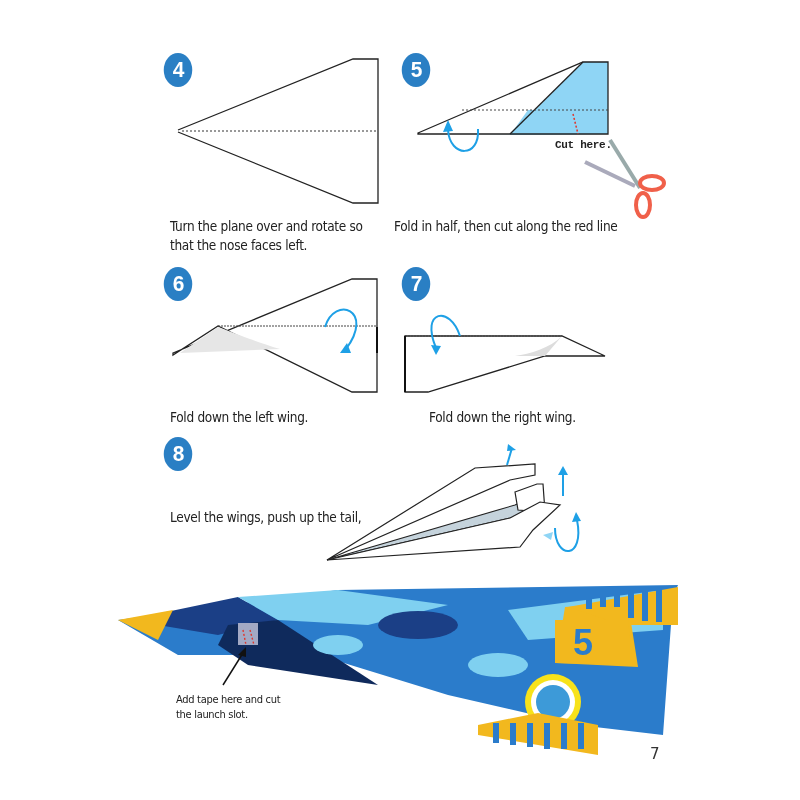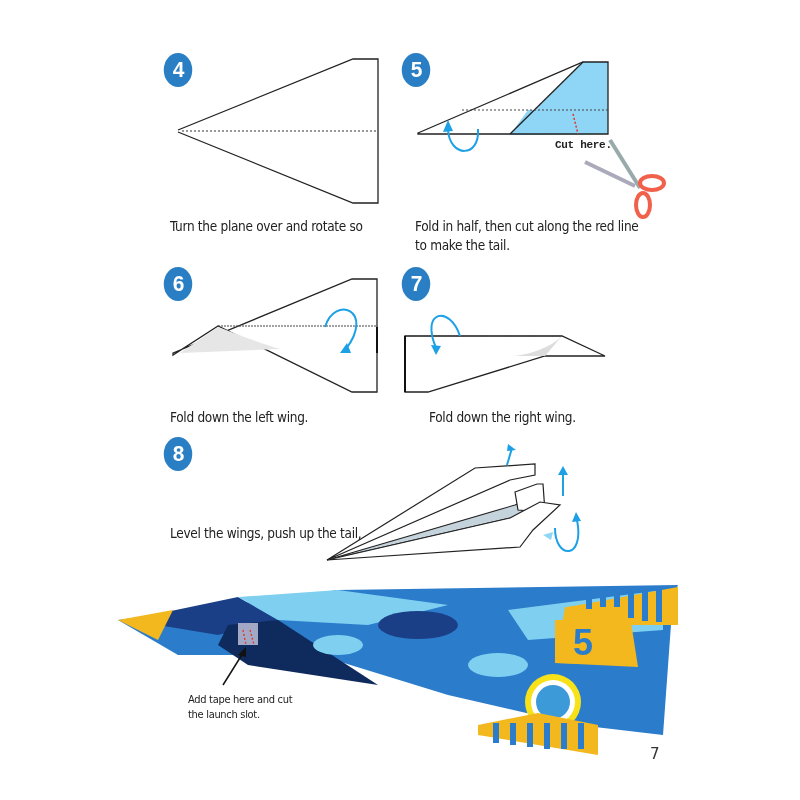--- a/index.html
+++ b/index.html
@@ -13,20 +13,21 @@
 </head>
 <body>
 
 <div class="badge" style="left:163px;top:53px;">4</div>
 <svg style="left:170px;top:55px;" width="210" height="160">
   <polyline points="8,75 183,4 208,4 208,148 183,148 8,77" fill="none" stroke="#222" stroke-width="1.3"></polyline>
   <line x1="12" y1="76" x2="208" y2="76" stroke="#333" stroke-width="1" stroke-dasharray="2,2"></line>
 </svg>
 <div class="caption" style="left:170px;top:217px;">
   <div>Turn the plane over and rotate so</div>
+  <div>that the nose faces left.</div>
 </div>
 
 <div class="badge" style="left:401px;top:53px;">5</div>
 <svg style="left:410px;top:58px;" width="260" height="200">
   <polygon points="100,77 173,4 198,4 198,76" fill="#8fd5f5" stroke="none"></polygon>
   <polygon points="58,77 100,77 118,52 198,52 198,76" fill="#8fd5f5"></polygon>
   <polygon points="8,75 173,4 198,4 198,76 8,76" fill="none" stroke="#222" stroke-width="1.3"></polygon>
   <line x1="100" y1="76" x2="173" y2="4" stroke="#222" stroke-width="1.3"></line>
   <line x1="52" y1="52" x2="198" y2="52" stroke="#444" stroke-width="1" stroke-dasharray="2,2"></line>
   <line x1="163" y1="56" x2="168" y2="76" stroke="#e0362c" stroke-width="1.5" stroke-dasharray="2,2"></line>
@@ -34,23 +35,22 @@
   <polygon points="38,62 33,74 43,73" fill="#1ea0e6"></polygon>
 
   <g>
     <line x1="200" y1="82" x2="230" y2="130" stroke="#9aa" stroke-width="4"></line>
     <line x1="175" y1="104" x2="225" y2="128" stroke="#aab" stroke-width="4"></line>
     <ellipse cx="242" cy="125" rx="12" ry="7" fill="none" stroke="#f0604a" stroke-width="4"></ellipse>
     <ellipse cx="233" cy="147" rx="7" ry="12" fill="none" stroke="#f0604a" stroke-width="4"></ellipse>
   </g>
 </svg>
 <div class="small" style="left:555px;top:138px;">Cut here.</div>
-<div class="caption" style="left:415px;top:217px;">
+<div class="caption" style="left:394px;top:217px;">
   <div>Fold in half, then cut along the red line</div>
-  <div>to make the tail.</div>
 </div>
 
 <div class="badge" style="left:163px;top:267px;">6</div>
 <svg style="left:170px;top:275px;" width="210" height="130">
   <polygon points="3,78 182,4 207,4 207,117 182,117 48,51 3,80" fill="#fff" stroke="#222" stroke-width="1.3"></polygon>
   <path d="M48,52 C80,64 90,68 110,74 L10,78" fill="#e6e6e6" stroke="none"></path>
   <line x1="48" y1="51" x2="207" y2="51" stroke="#444" stroke-width="1" stroke-dasharray="2,1"></line>
   <line x1="207" y1="52" x2="207" y2="78" stroke="#111" stroke-width="2"></line>
   <path d="M155,52 C165,20 205,35 176,74" fill="none" stroke="#1ea0e6" stroke-width="2"></path>
   <polygon points="170,78 177,68 181,78" fill="#1ea0e6"></polygon>
@@ -66,21 +66,21 @@
   <line x1="5" y1="36" x2="162" y2="36" stroke="#444" stroke-width="1" stroke-dasharray="2,1"></line>
   <line x1="5" y1="36" x2="5" y2="92" stroke="#111" stroke-width="2"></line>
   <path d="M60,36 C50,5 20,10 36,48" fill="none" stroke="#1ea0e6" stroke-width="2"></path>
   <polygon points="36,55 31,45 41,46" fill="#1ea0e6"></polygon>
 </svg>
 <div class="caption" style="left:429px;top:408px;">
   <div>Fold down the right wing.</div>
 </div>
 
 <div class="badge" style="left:163px;top:437px;">8</div>
-<div class="caption" style="left:170px;top:524px;">
+<div class="caption" style="left:170px;top:508px;">
   <div>Level the wings, push up the tail,</div>
 </div>
 <svg style="left:315px;top:440px;" width="280" height="120">
   <polygon points="12,120 160,28 220,24 220,35 195,40" fill="#fff" stroke="#222" stroke-width="1.2"></polygon>
   <polygon points="12,120 200,65 215,58 222,48 228,75 195,78" fill="#c5d3dc" stroke="#222" stroke-width="1.1"></polygon>
   <polygon points="200,52 222,44 228,44 230,72 203,70" fill="#fff" stroke="#222" stroke-width="1.2"></polygon>
   <polygon points="12,120 195,78 225,62 245,65 218,90 205,107" fill="#fff" stroke="#222" stroke-width="1.2"></polygon>
   <polygon points="228,95 238,92 236,100" fill="#8fd5f5"></polygon>
   <line x1="192" y1="25" x2="197" y2="8" stroke="#1ea0e6" stroke-width="2"></line>
   <polygon points="193,4 201,10 192,11" fill="#1ea0e6"></polygon>
@@ -125,18 +125,18 @@
   <rect x="375" y="138" width="6" height="20" fill="#2b7ccb"></rect>
   <rect x="392" y="138" width="6" height="22" fill="#2b7ccb"></rect>
   <rect x="409" y="138" width="6" height="24" fill="#2b7ccb"></rect>
   <rect x="426" y="138" width="6" height="26" fill="#2b7ccb"></rect>
   <rect x="443" y="138" width="6" height="26" fill="#2b7ccb"></rect>
   <rect x="460" y="138" width="6" height="26" fill="#2b7ccb"></rect>
 
   <line x1="105" y1="100" x2="125" y2="68" stroke="#111" stroke-width="1.5"></line>
   <polygon points="128,62 120,70 128,72" fill="#111"></polygon>
 </svg>
-<div class="caption" style="left:188px;top:692px;font-size:11px;line-height:15px;">
+<div class="caption" style="left:176px;top:692px;font-size:11px;line-height:15px;">
   <div>Add tape here and cut</div>
   <div>the launch slot.</div>
 </div>
 
 <div class="pagenum" style="left:650px;top:745px;">7</div>
 
 </body></html>

